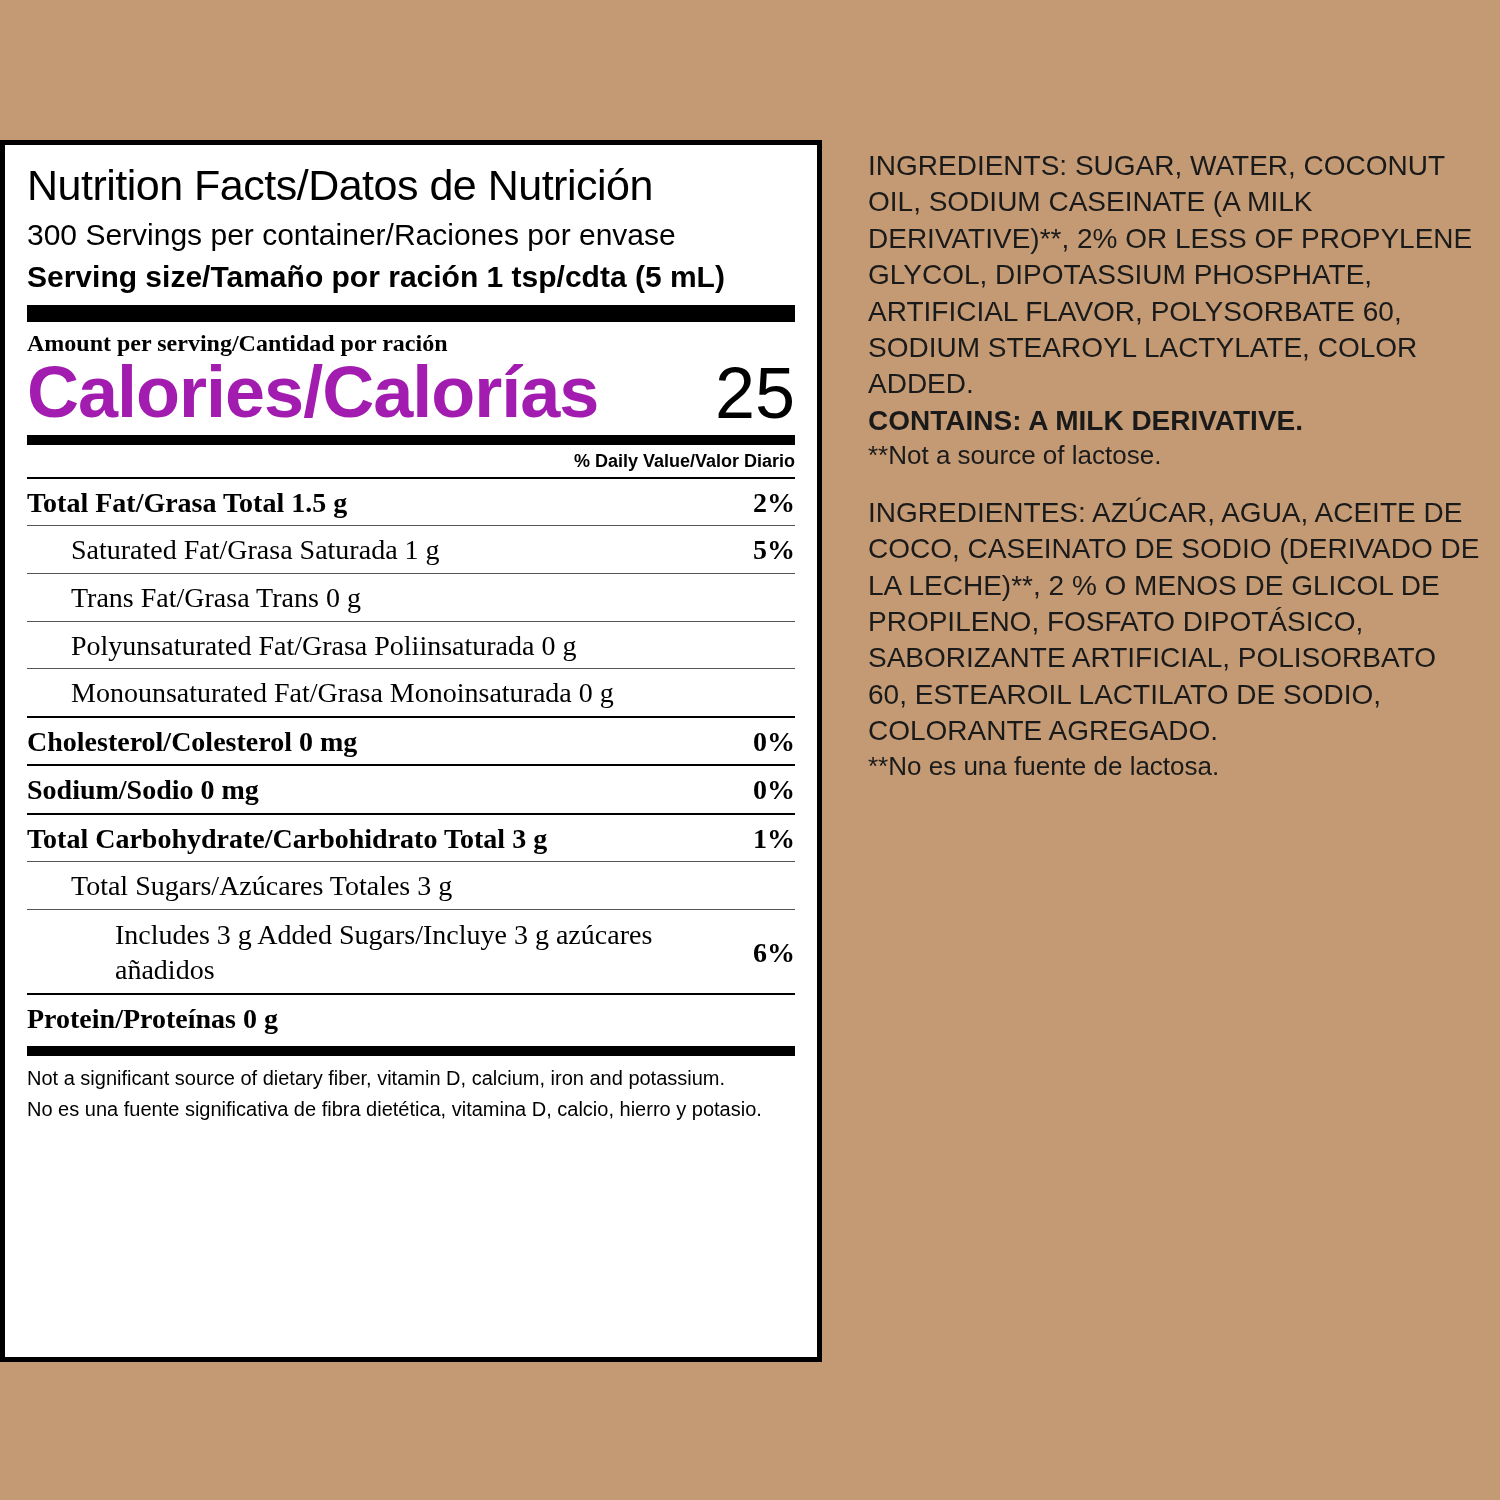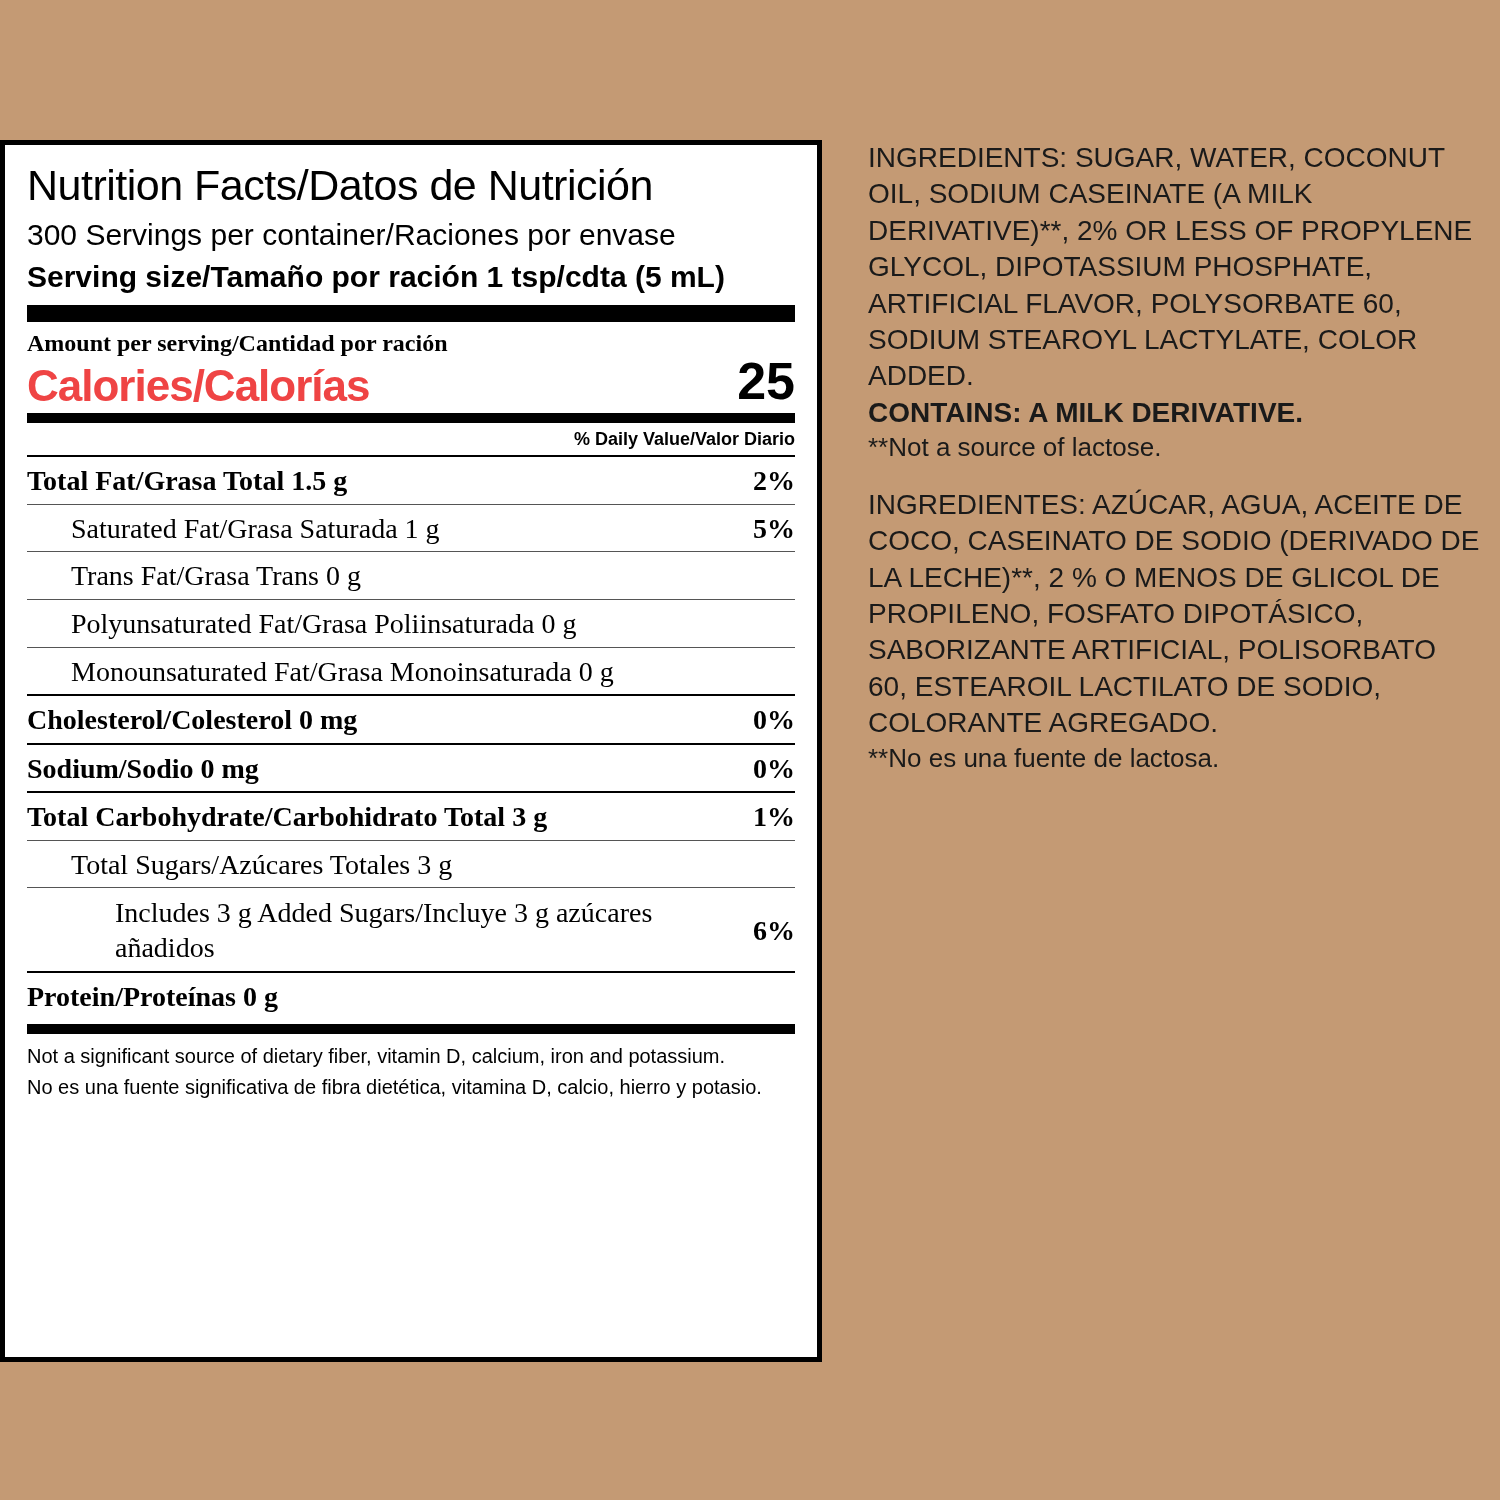--- a/index.html
+++ b/index.html
@@ -87,30 +87,30 @@
     color: #000;
   }
   .cal-row {
     display: flex;
     align-items: flex-end;
     justify-content: space-between;
     margin-top: -2px;
   }
   .cal-label {
     font-family: "Liberation Sans", sans-serif;
-    font-size: 44px;
+    font-size: 72px;
     font-weight: bold;
     line-height: 1.05;
     letter-spacing: -1px;
-    color: #ef4444;
+    color: #a21caf;
   }
   .cal-value {
     font-family: "Liberation Sans", sans-serif;
-    font-size: 52px;
-    font-weight: bold;
+    font-size: 72px;
+    font-weight: normal;
     line-height: 1.0;
     color: #000;
     padding-bottom: 2px;
   }
   .dv-head {
     font-family: "Liberation Sans", sans-serif;
     font-size: 18px;
     font-weight: bold;
     text-align: right;
     color: #000;
@@ -137,21 +137,21 @@
     font-size: 20px;
     line-height: 1.45;
     color: #000;
     padding-top: 8px;
   }
 
   
   .ing-wrap {
     position: absolute;
     left: 868px;
-    top: 140px;
+    top: 148px;
     width: 612px;
   }
   .ing-p {
     font-family: "Liberation Sans", sans-serif;
     font-size: 28px;
     line-height: 1.30;
     color: #1a1a1a;
     margin: 0 0 0 0;
   }
   .ing-bold { font-weight: bold; }

